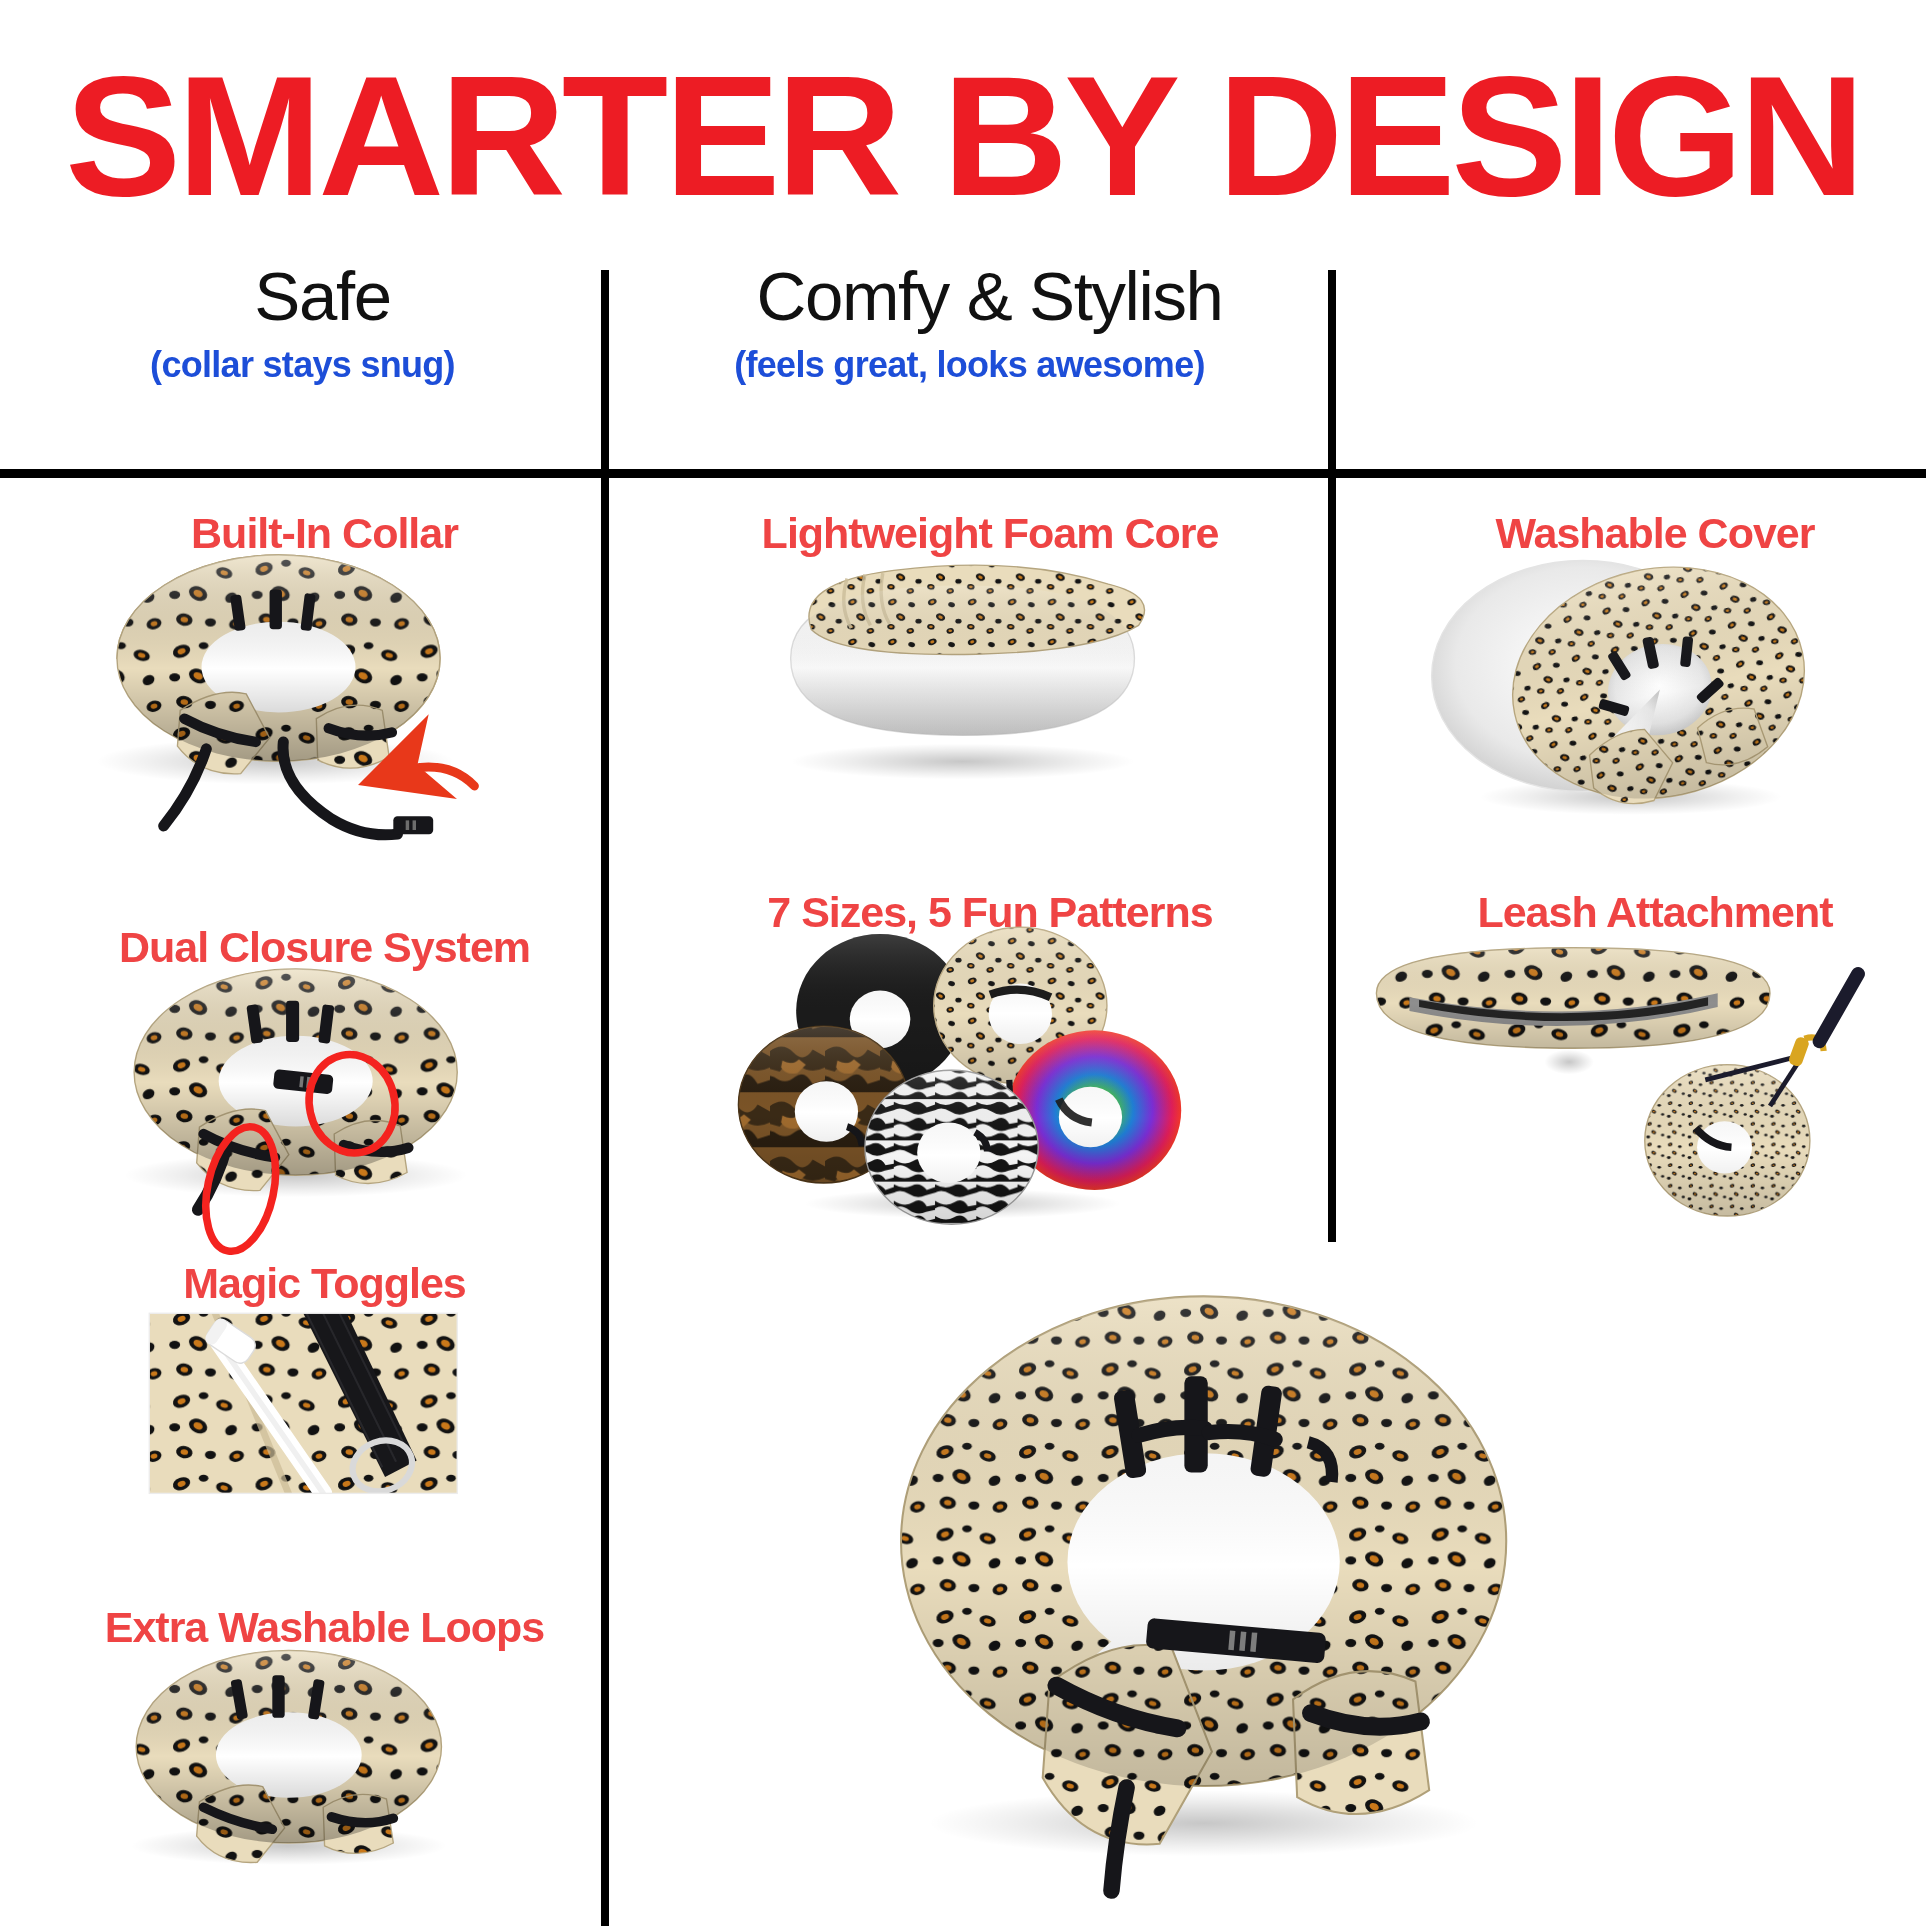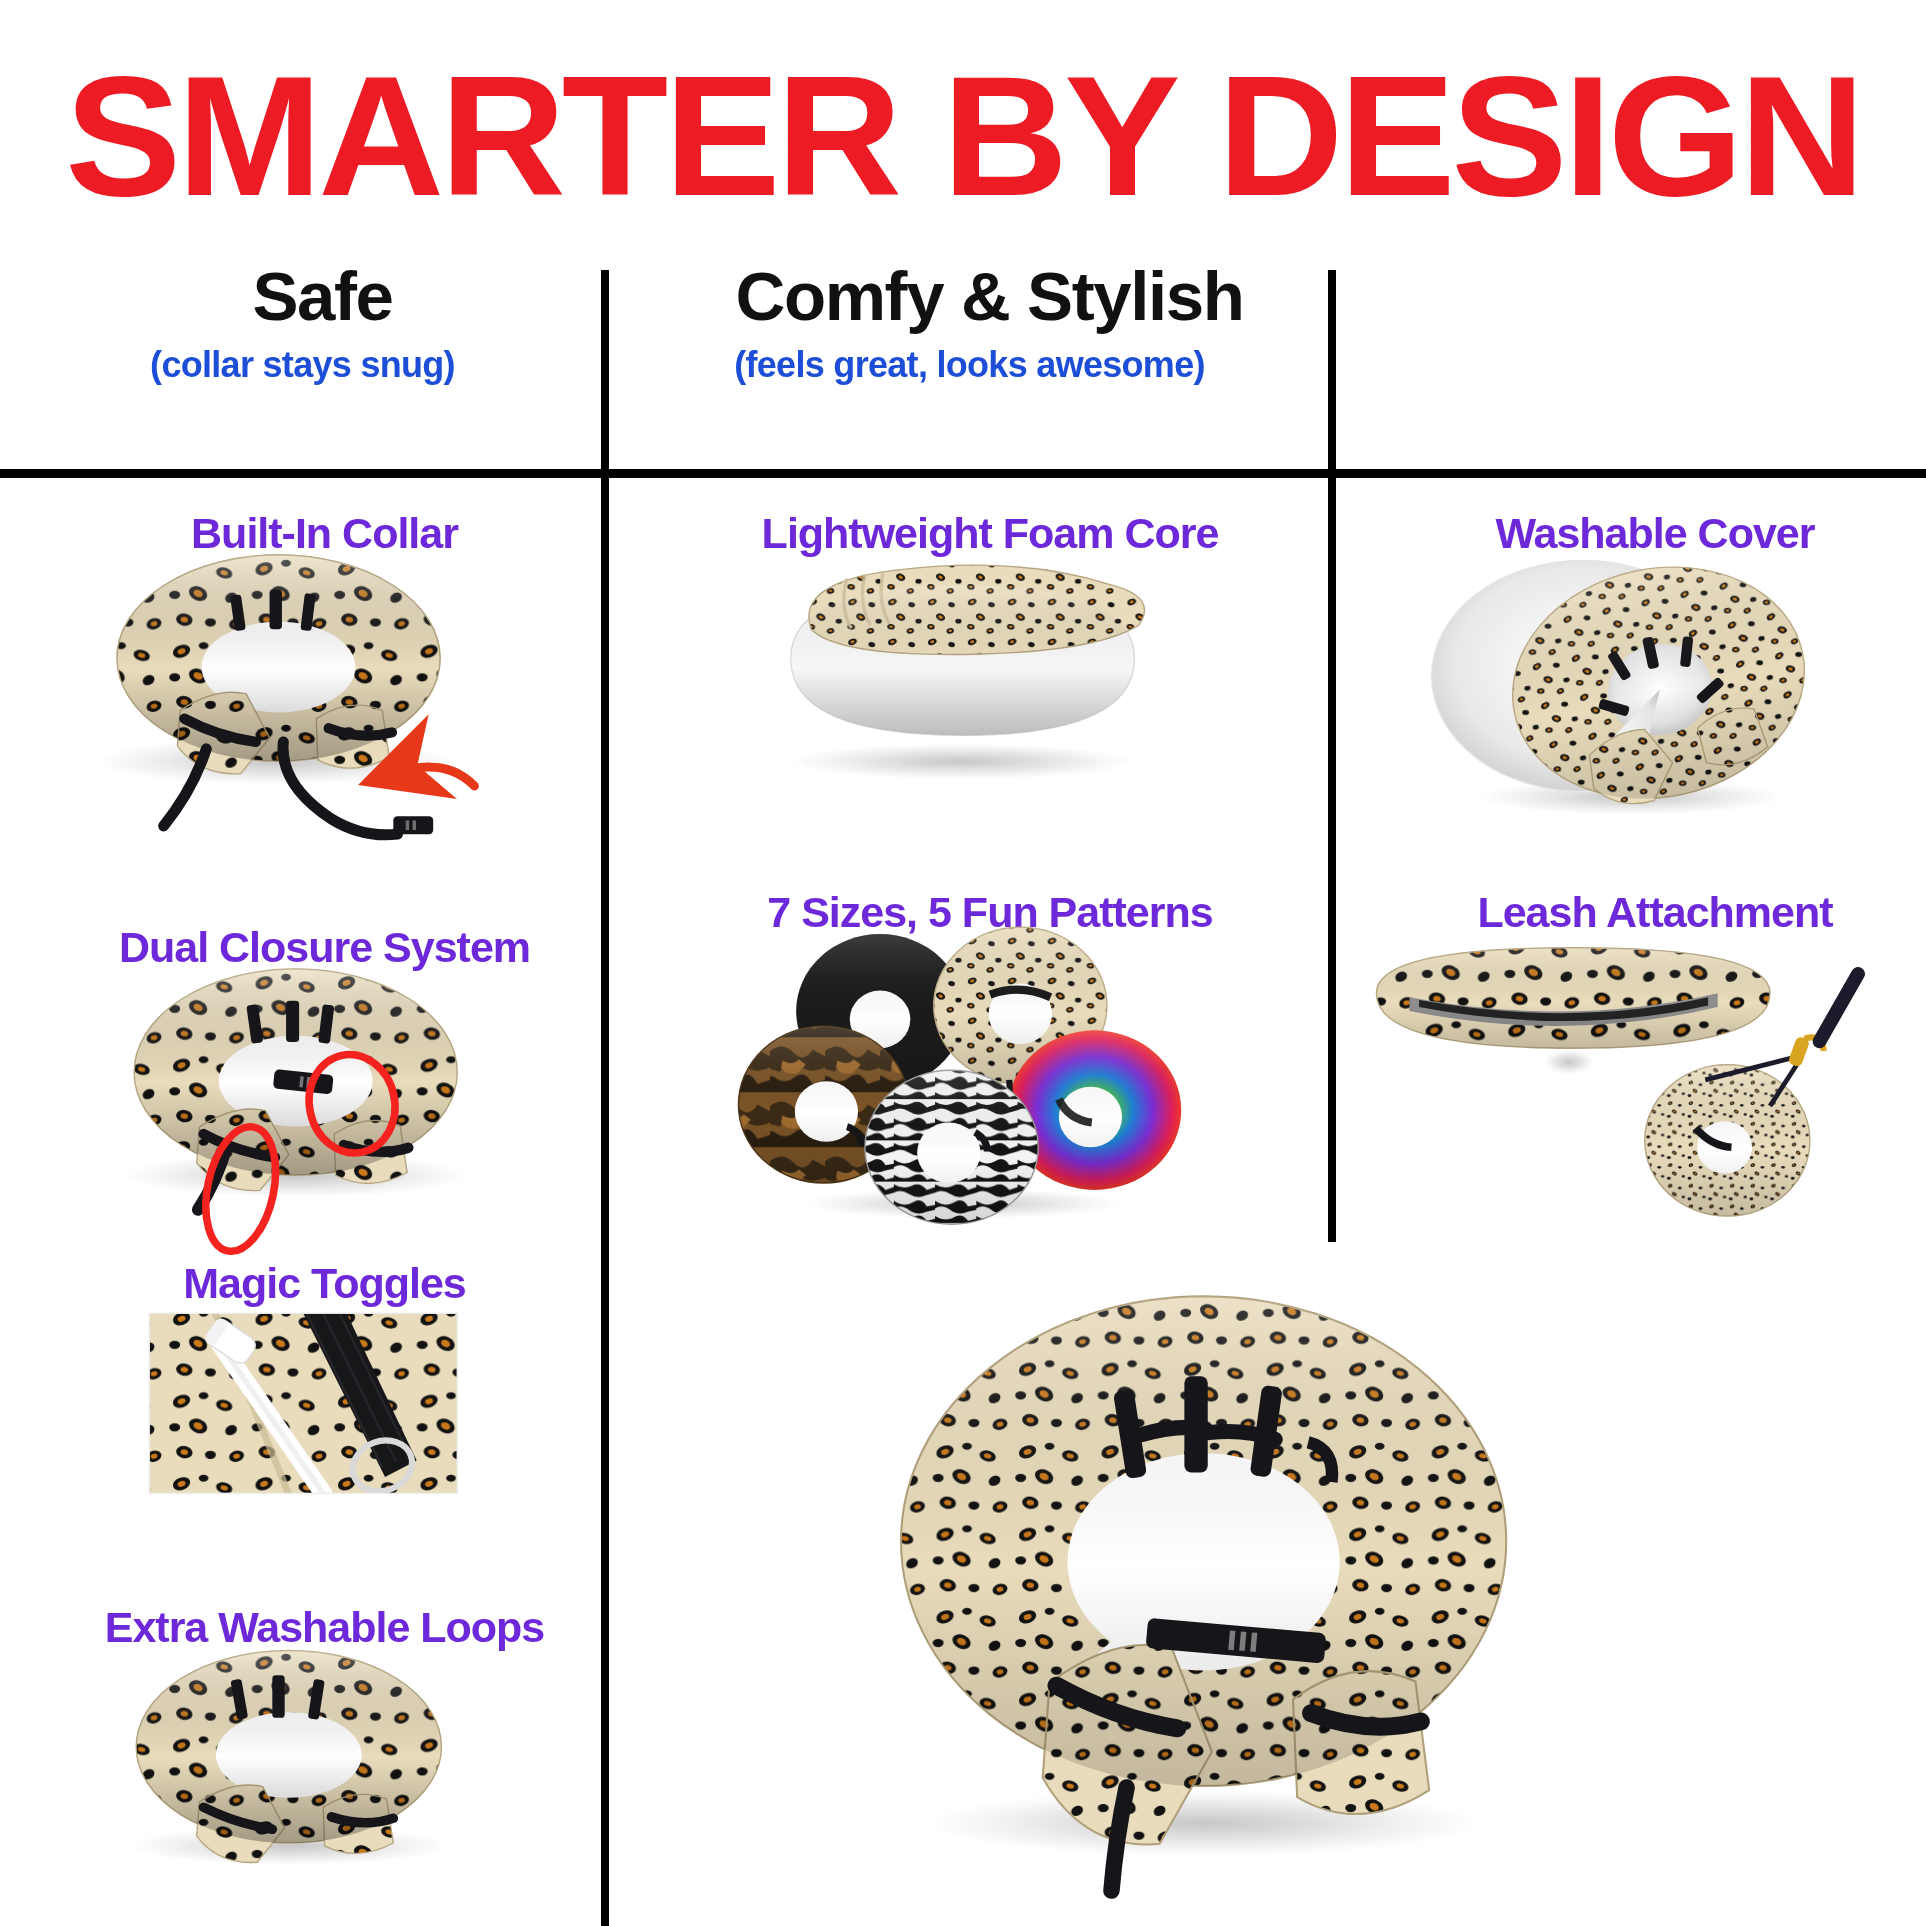--- a/index.html
+++ b/index.html
@@ -12,21 +12,21 @@
     font-family:"Liberation Sans",sans-serif;
     font-weight:bold;font-size:171px;line-height:1;
     color:#ED1C24;letter-spacing:-4.1px;
     transform:scaleX(1.02);
   }
 
   
   .hdr{position:absolute;top:261px;left:0;width:1926px;height:206px;}
   .hdr-col{position:absolute;top:0;text-align:center;}
   .hdr-col h2{
-    margin:0;font-weight:bold;font-size:69px;color:#111;line-height:1.04;
+    margin:0;font-weight:normal;font-size:69px;color:#111;line-height:1.04;
     letter-spacing:-1.4px;
     padding-left:40px;
   }
   .hdr-col p{
     margin:11px 0 0 0;font-weight:bold;font-size:36px;color:#1d4ed8;letter-spacing:-0.7px;
   }
   .c1{left:0;width:605px;}
   .c2{left:605px;width:729px;}
   .c3{left:1335px;width:592px;}
 
@@ -35,21 +35,21 @@
   .hrule{position:absolute;background:#000;height:9px;left:0;width:1926px;}
   .vrule-top1{left:601px;top:270px;height:199px;}
   .vrule-top2{left:1328px;top:270px;height:199px;}
   .hrule-main{top:469px;}
   .vrule-mid1{left:601px;top:478px;height:1448px;}
   .vrule-mid2{left:1328px;top:478px;height:764px;}
 
   
   .feat{position:absolute;text-align:center;}
   .feat .flabel{
-    font-weight:bold;color:#6d28d9;letter-spacing:-1px;line-height:1;
+    font-weight:bold;color:#ef4444;letter-spacing:-1px;line-height:1;
     font-size:43px;white-space:nowrap;margin-left:48px;
   }
   .feat .fart{position:relative;width:100%;}
 
   
   .hero{position:absolute;left:846px;top:1273px;width:729px;height:619px;}
 
   svg{display:block;overflow:visible;}
 </style>
 </head>

